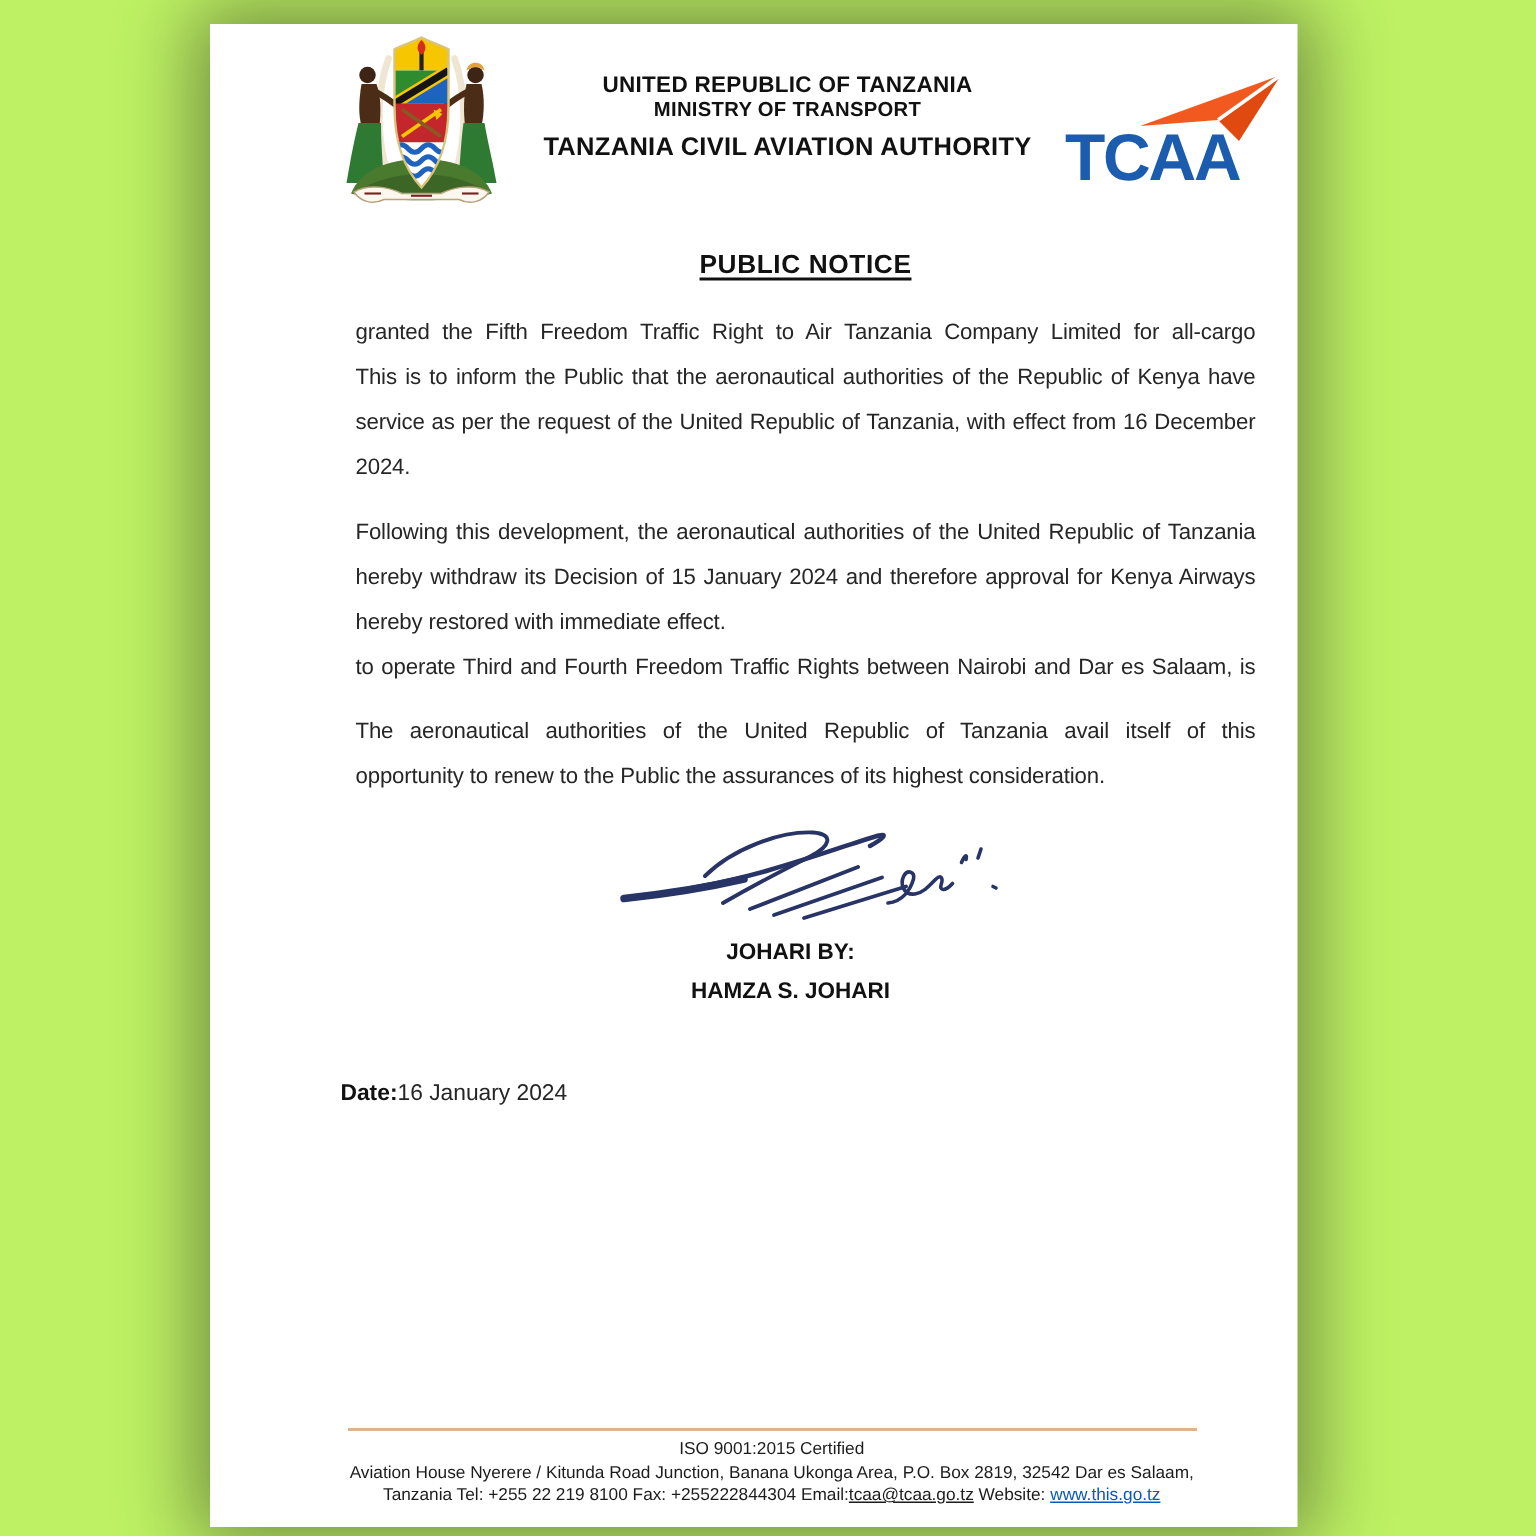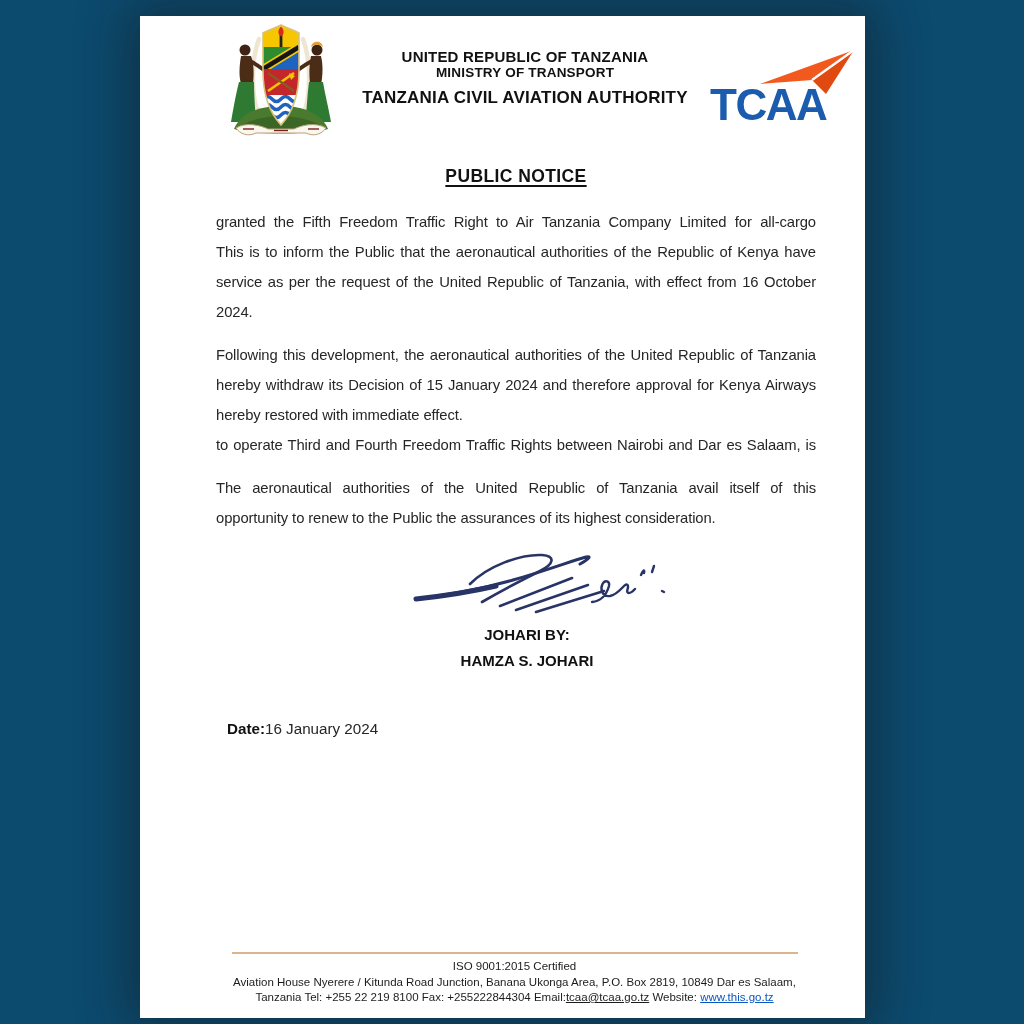--- a/index.html
+++ b/index.html
@@ -1,28 +1,28 @@
 <!DOCTYPE html>
 <html><head>
 <meta charset="utf-8">
 <style>
   html,body{margin:0;padding:0;background:#ffffff;}
-  .stage{position:relative;width:1024px;height:1024px;background:#0c4a6e;overflow:hidden;
+  .stage{position:relative;width:1024px;height:1024px;background:#bef264;overflow:hidden;
          font-family:"Liberation Sans","DejaVu Sans",sans-serif;color:#222;}
   .paper{position:absolute;left:140px;top:16px;width:725px;height:1002px;background:#ffffff;
          box-shadow:0 0 48px 10px rgba(20,20,20,0.45);}
   
   .crest{position:absolute;left:86px;top:4px;width:110px;height:122px;}
   .head-center{position:absolute;left:150px;top:30px;width:470px;text-align:center;color:#111;}
   .ht1{font-size:15px;font-weight:bold;letter-spacing:.2px;padding-top:2px;}
   .ht2{font-size:13.5px;font-weight:bold;letter-spacing:.2px;margin-top:0;}
   .ht3{font-size:17px;font-weight:bold;letter-spacing:.2px;margin-top:8px;}
   .logo{position:absolute;left:570px;top:32px;width:150px;height:78px;}
   
-  .content{position:absolute;left:76px;top:150px;width:600px;}
+  .content{position:absolute;left:97px;top:150px;width:600px;}
   .title{font-size:17.5px;font-weight:bold;text-align:center;color:#111;
          text-decoration:underline;text-underline-offset:3px;text-decoration-thickness:2px;
          letter-spacing:.4px;margin:0 0 20px 0;}
   .para{margin:0 0 13px 0;font-size:14.8px;letter-spacing:-0.1px;color:#262626;}
   .jline{line-height:30px;text-align:justify;text-align-last:justify;white-space:normal;}
   .jline.last{text-align-last:left;}
   
   .signature{position:absolute;left:268px;top:528px;width:260px;height:74px;}
   .issued{position:absolute;left:87px;top:606px;width:600px;text-align:center;color:#111;
           font-size:15px;font-weight:bold;line-height:26px;}
@@ -112,21 +112,21 @@
         <text x="0" y="72" font-family="Liberation Sans, DejaVu Sans, sans-serif" font-size="44" font-weight="bold" letter-spacing="-1.5" fill="#1b5cae">TCAA</text>
       </svg>
     </div>
 
     <div class="content">
       <div class="title">PUBLIC NOTICE</div>
 
       <div class="para">
         <div class="jline">granted the Fifth Freedom Traffic Right to Air Tanzania Company Limited for all-cargo</div>
         <div class="jline">This is to inform the Public that the aeronautical authorities of the Republic of Kenya have</div>
-        <div class="jline">service as per the request of the United Republic of Tanzania, with effect from 16 October</div>
+        <div class="jline">service as per the request of the United Republic of Tanzania, with effect from 16 December</div>
         <div class="jline last">2024.</div>
       </div>
 
       <div class="para">
         <div class="jline">Following this development, the aeronautical authorities of the United Republic of Tanzania</div>
         <div class="jline">hereby withdraw its Decision of 15 January 2024 and therefore approval for Kenya Airways</div>
         <div class="jline last">hereby restored with immediate effect.</div>
         <div class="jline">to operate Third and Fourth Freedom Traffic Rights between Nairobi and Dar es Salaam, is</div>
       </div>
 
@@ -158,21 +158,21 @@
       <div>HAMZA S. JOHARI</div>
     </div>
 
     <div class="date-row">
       <span class="lbl">Date:</span><span class="val">16 January 2024</span>
     </div>
 
     <div class="footer">
       <div class="footer-rule"></div>
       <div>ISO 9001:2015 Certified</div>
-      <div>Aviation House Nyerere / Kitunda Road Junction, Banana Ukonga Area, P.O. Box 2819, 10849 Dar es Salaam,</div>
+      <div>Aviation House Nyerere / Kitunda Road Junction, Banana Ukonga Area, P.O. Box 2819, 32542 Dar es Salaam,</div>
       <div><span>Tanzania Tel: +255 22 219 8100  Fax: +255222844304 Email:</span><a href="#" class="email-link">tcaa@tcaa.go.tz</a>
         <span>Website:</span>
         <a href="#" class="site-link">www.this.go.tz</a>
       </div>
     </div>
 
   </div>
 </div>
 
 </body></html>

